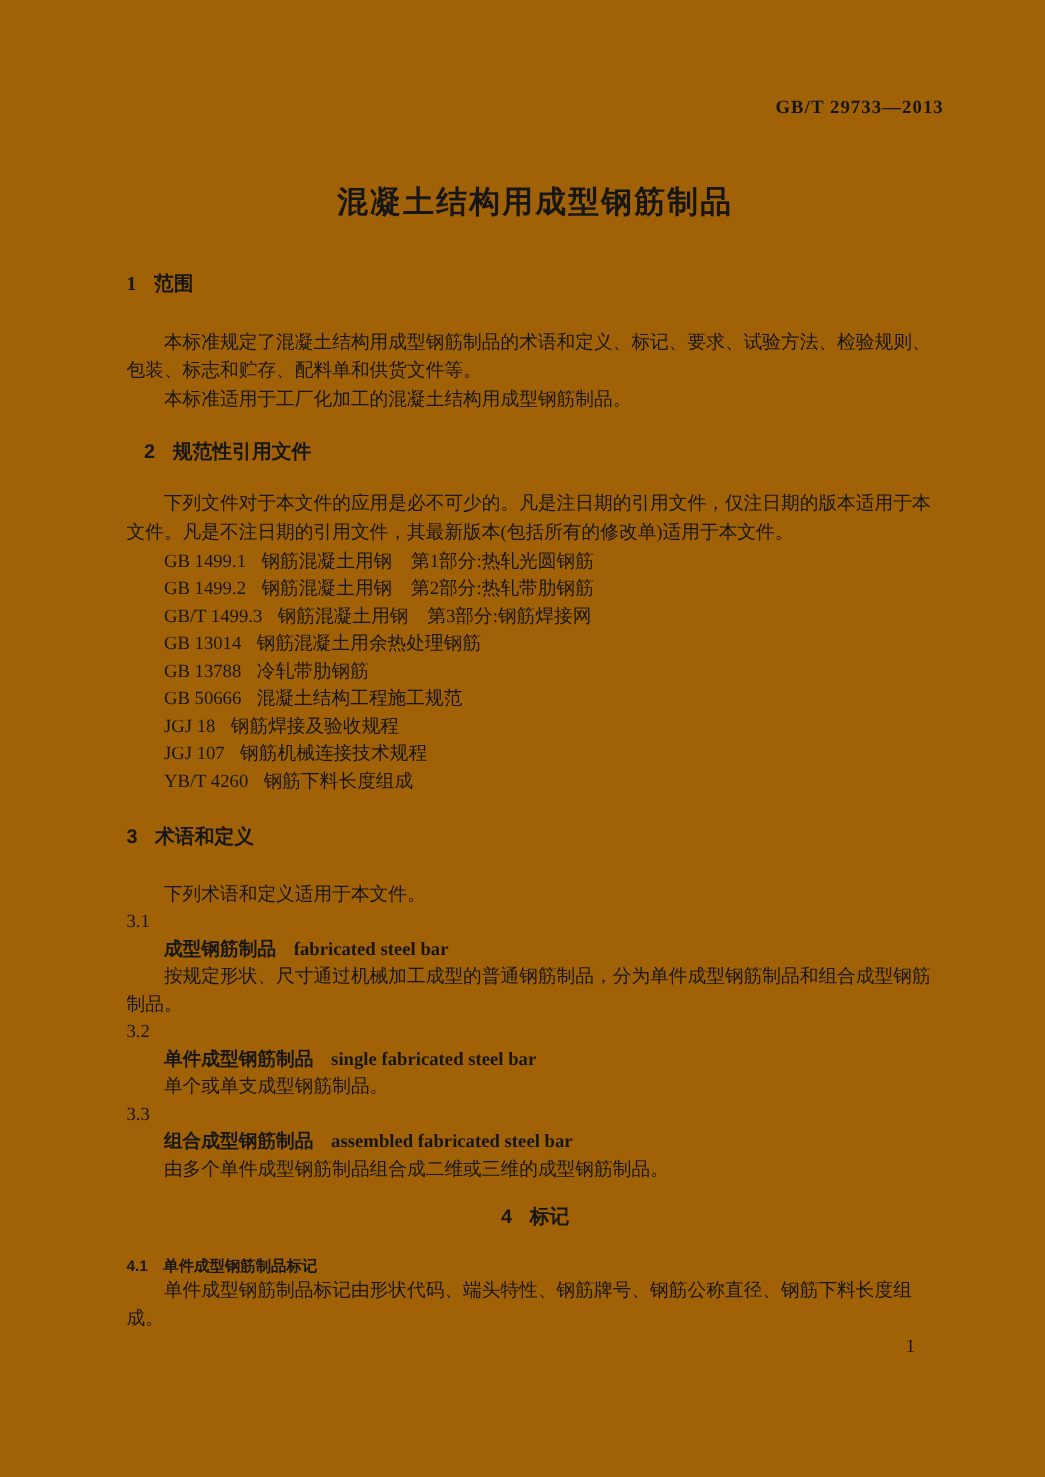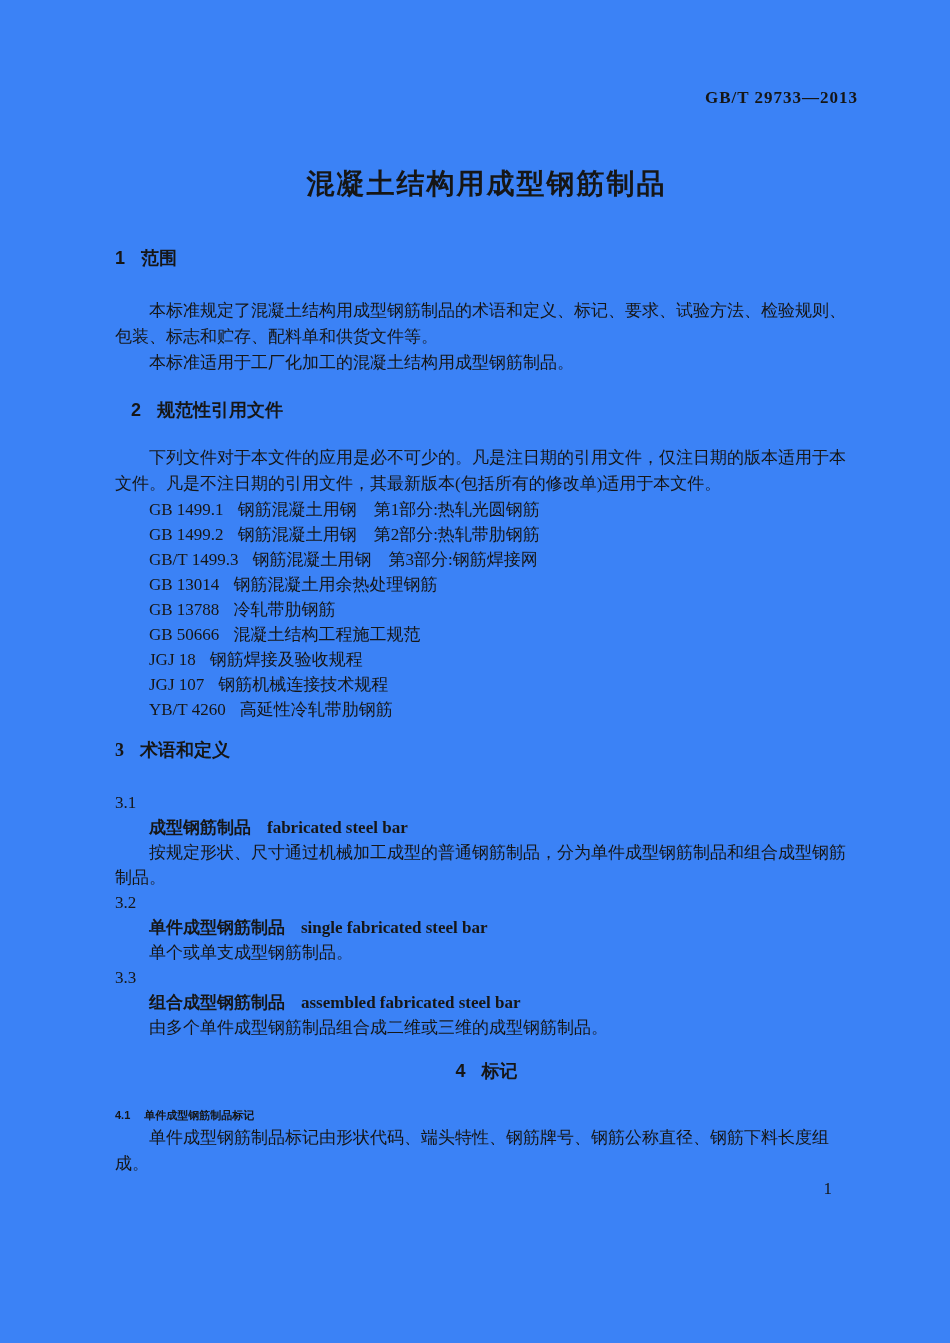--- a/index.html
+++ b/index.html
@@ -6,21 +6,21 @@
   body {
     width: 950px; height: 1343px;
     background: #f4f4f2;
     color: #161616;
     font-family: "Liberation Serif", "DejaVu Serif", serif;
   }
   .page {
     box-sizing: border-box;
     width: 950px; height: 1343px;
     padding: 88px 92px 0 115px;
-    background: #3b82f6;
+    background: #a16207;
     overflow: hidden;
   }
   .std-code {
     text-align: right;
     font-weight: bold;
     font-size: 17px;
     letter-spacing: 1px;
     margin: 0 0 58px 0;
   }
   .doc-title {
@@ -35,33 +35,33 @@
   .sec-heading {
     font-family: "Liberation Sans", "DejaVu Sans", sans-serif;
     font-weight: bold;
     font-size: 18px;
     line-height: 20px;
   }
   .sec-heading .num { margin-right: 16px; }
   .sub-heading {
     font-family: "Liberation Sans", "DejaVu Sans", sans-serif;
     font-weight: bold;
-    font-size: 11px;
+    font-size: 14px;
     line-height: 20px;
   }
   .sub-heading .num { margin-right: 14px; }
   p.body {
     font-size: 17px;
     line-height: 26px;
     margin: 0;
     text-indent: 34px;
   }
-  .h-scope   { margin: 0 0 30px 0; }
+  .h-scope   { margin: 0 0 30px 0; font-family: Liberation Serif, serif; }
   .h-refs    { margin: 24px 0 25px 16px; }
-  .h-terms   { margin: 18px 0 30px 0; font-family: Liberation Serif, serif; }
+  .h-terms   { margin: 28px 0 30px 0; }
   .h-marking { margin: 21px 0 0 0; text-align: center; }
   .h-marking-sub { margin: 24px 0 0 0; }
   .refs-intro { margin: 0 0 6px 0; }
   .ref-row {
     font-size: 17px;
     line-height: 25px;
     padding-left: 34px;
   }
   .ref-row .ref-title { margin-left: 14px; }
   .terms-block { font-size: 17px; line-height: 25px; }
@@ -103,28 +103,29 @@
     <p class="body refs-intro">下列文件对于本文件的应用是必不可少的。凡是注日期的引用文件，仅注日期的版本适用于本文件。凡是不注日期的引用文件，其最新版本(包括所有的修改单)适用于本文件。</p>
 
     <div class="ref-row"><span class="ref-code">GB 1499.1</span><span class="ref-title">钢筋混凝土用钢　第1部分:热轧光圆钢筋</span></div>
     <div class="ref-row"><span class="ref-code">GB 1499.2</span><span class="ref-title">钢筋混凝土用钢　第2部分:热轧带肋钢筋</span></div>
     <div class="ref-row"><span class="ref-code">GB/T 1499.3</span><span class="ref-title">钢筋混凝土用钢　第3部分:钢筋焊接网</span></div>
     <div class="ref-row"><span class="ref-code">GB 13014</span><span class="ref-title">钢筋混凝土用余热处理钢筋</span></div>
     <div class="ref-row"><span class="ref-code">GB 13788</span><span class="ref-title">冷轧带肋钢筋</span></div>
     <div class="ref-row"><span class="ref-code">GB 50666</span><span class="ref-title">混凝土结构工程施工规范</span></div>
     <div class="ref-row"><span class="ref-code">JGJ 18</span><span class="ref-title">钢筋焊接及验收规程</span></div>
     <div class="ref-row"><span class="ref-code">JGJ 107</span><span class="ref-title">钢筋机械连接技术规程</span></div>
-    <div class="ref-row"><span class="ref-code">YB/T 4260</span><span class="ref-title">高延性冷轧带肋钢筋</span></div>
+    <div class="ref-row"><span class="ref-code">YB/T 4260</span><span class="ref-title">钢筋下料长度组成</span></div>
   </div>
 
   <div>
     <div class="sec-heading h-terms">
       <span class="num">3</span><span>术语和定义</span>
     </div>
     <div class="terms-block">
+      <div class="terms-intro">下列术语和定义适用于本文件。</div>
 
       <div>
         <div class="term-num">3.1</div>
         <div class="term-line">
           <span class="zh">成型钢筋制品</span><span class="en">fabricated steel bar</span>
         </div>
         <div class="term-def">按规定形状、尺寸通过机械加工成型的普通钢筋制品，分为单件成型钢筋制品和组合成型钢筋制品。</div>
       </div>
 
       <div>

